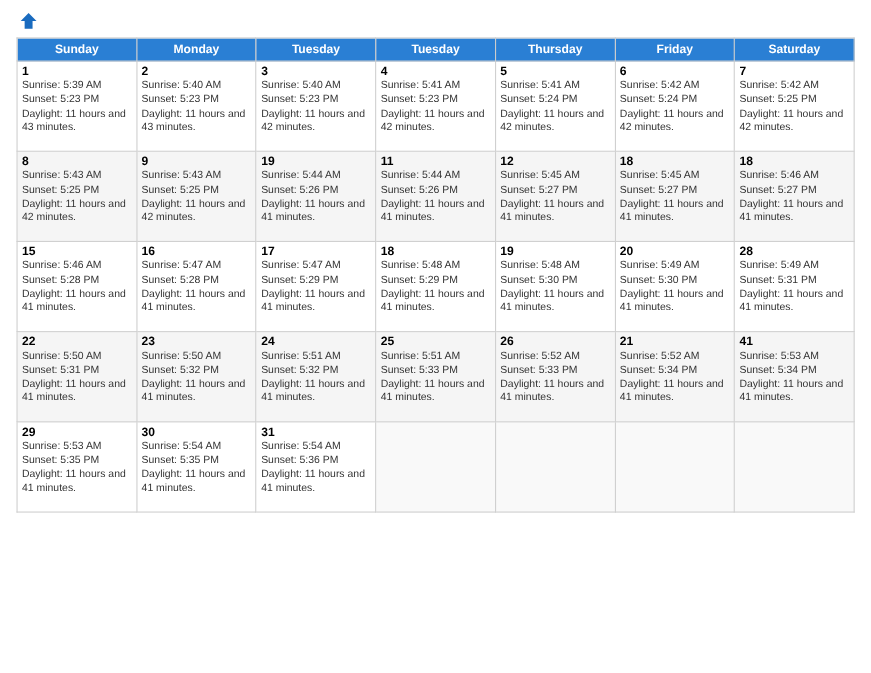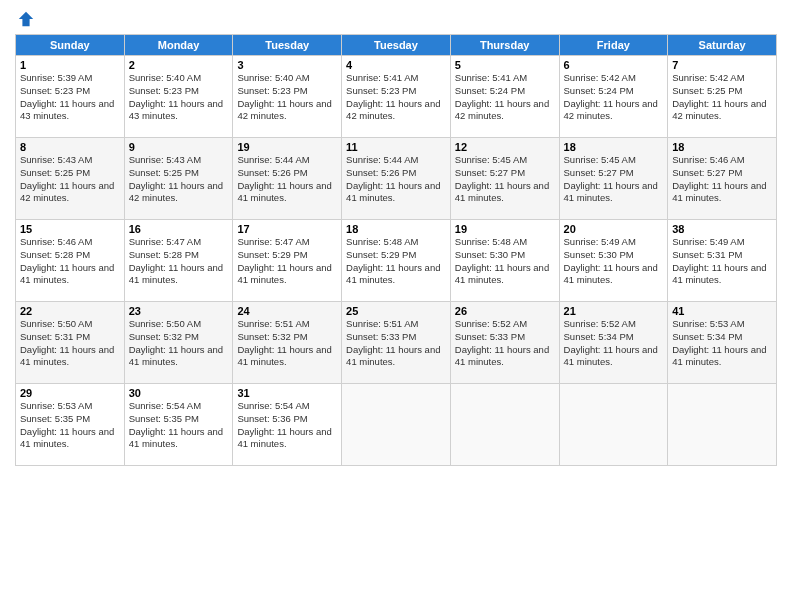--- a/index.html
+++ b/index.html
@@ -204,21 +204,21 @@
       </td>
           <td>
         <span class="day-num">19</span>
         <span class="day-info">Sunrise: 5:48 AM<br>Sunset: 5:30 PM<br>Daylight: 11 hours and 41 minutes.</span>
       </td>
           <td>
         <span class="day-num">20</span>
         <span class="day-info">Sunrise: 5:49 AM<br>Sunset: 5:30 PM<br>Daylight: 11 hours and 41 minutes.</span>
       </td>
           <td>
-        <span class="day-num">38</span>
+        <span class="day-num">28</span>
         <span class="day-info">Sunrise: 5:49 AM<br>Sunset: 5:31 PM<br>Daylight: 11 hours and 41 minutes.</span>
       </td>
         </tr>
         <tr>
           <td>
         <span class="day-num">22</span>
         <span class="day-info">Sunrise: 5:50 AM<br>Sunset: 5:31 PM<br>Daylight: 11 hours and 41 minutes.</span>
       </td>
           <td>
         <span class="day-num">23</span>

